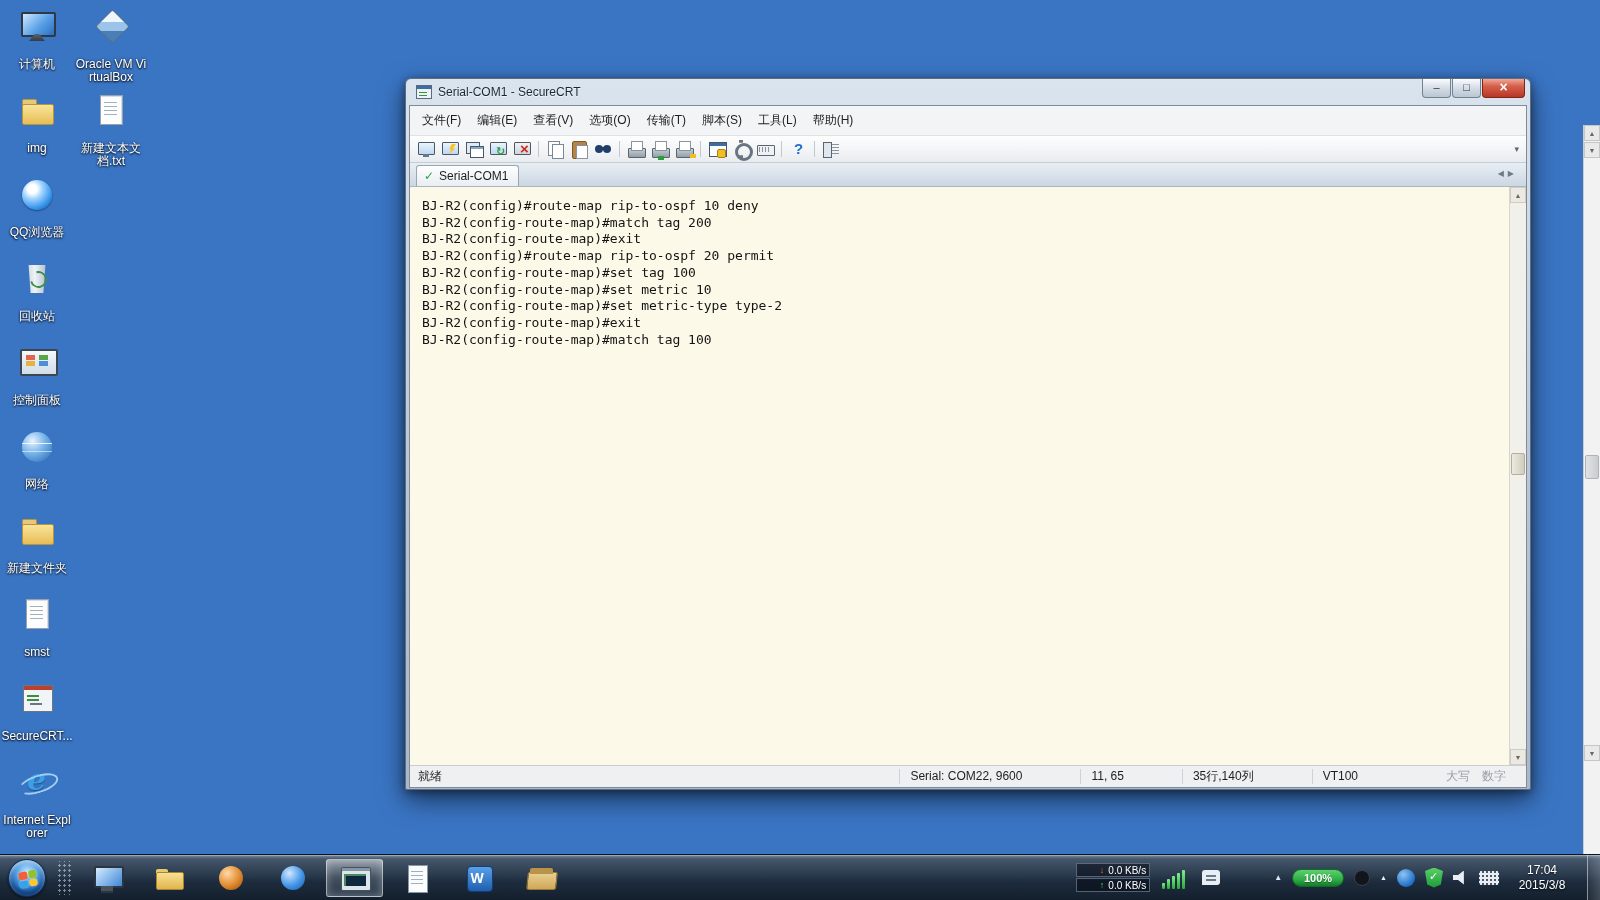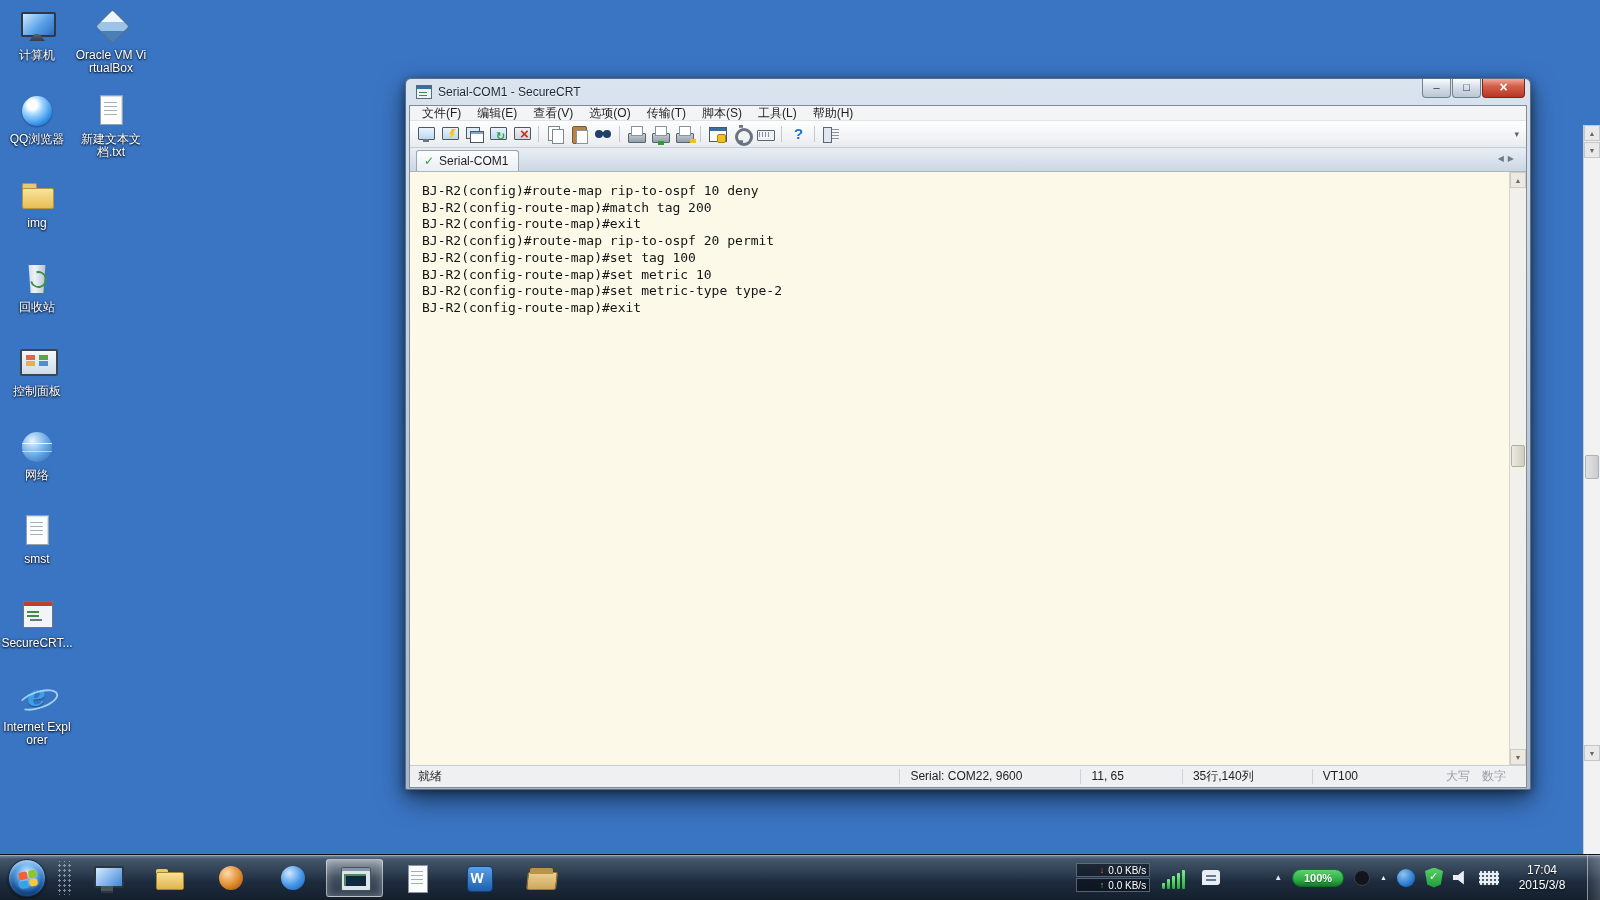--- a/index.html
+++ b/index.html
@@ -6,21 +6,21 @@
   html,body { width:1600px; height:900px; overflow:hidden;
     font-family:"Liberation Sans","DejaVu Sans",sans-serif; }
   .desktop { position:absolute; inset:0; background:var(--desktop-bg,#3a75c4); }
 
   
   .icon-col { position:absolute; top:6px; display:flex; flex-direction:column; }
   .icon-col.c1 { left:0; }
   .icon-col.c2 { left:74px; }
   .dsk-icon { width:74px; height:84px; display:flex; flex-direction:column; align-items:center; padding-top:5px; cursor:default; }
   .glyph { width:38px; height:32px; position:relative; flex:none; }
-  .dsk-icon .lbl { margin-top:6px; font-size:12px; color:#fff; text-align:center; line-height:13px;
+  .dsk-icon .lbl { margin-top:15px; font-size:12px; color:#fff; text-align:center; line-height:13px;
     text-shadow:0 1px 2px rgba(0,0,0,.95),0 0 3px rgba(0,0,0,.6); max-width:72px; word-break:break-all; }
 
   .g-computer::before{content:"";position:absolute;left:3px;top:1px;width:31px;height:21px;border:2px solid #2f3844;border-radius:2px;background:linear-gradient(135deg,#cfeaff 0%,#5aa1e8 55%,#2a6fc0 100%);}
   .g-computer::after{content:"";position:absolute;left:11px;top:23px;width:16px;height:7px;background:linear-gradient(#5a6570,#333b44);clip-path:polygon(35% 0,65% 0,100% 100%,0 100%);}
   .g-vbox::before{content:"";position:absolute;left:8px;top:3px;width:23px;height:23px;background:linear-gradient(135deg,#eef6fd 0 35%,#9cc3e8 35% 65%,#4a7fb5 65%);border:1px solid #51718f;transform:rotate(45deg);border-radius:3px;}
   .g-qq::before{content:"";position:absolute;left:4px;top:1px;width:30px;height:30px;border-radius:50%;background:radial-gradient(circle at 35% 30%,#ffffff 0 16%,#9fd4ff 35%,#2f8fe8 70%,#1257a8 100%);box-shadow:0 1px 2px rgba(0,0,0,.4);}
   .g-txt::before{content:"";position:absolute;left:8px;top:0;width:21px;height:28px;background:#fdfdfd;border:1px solid #98a2ac;box-shadow:inset -4px 4px 0 -3px #d7dde3;}
   .g-txt::after{content:"";position:absolute;left:12px;top:7px;width:13px;height:14px;background:repeating-linear-gradient(#9fb2c2 0 1px,transparent 1px 4px);}
   .g-folder::before{content:"";position:absolute;left:4px;top:4px;width:13px;height:7px;background:#e7c878;border:1px solid #b6953f;border-bottom:none;border-radius:2px 2px 0 0;}
   .g-folder::after{content:"";position:absolute;left:4px;top:9px;width:30px;height:19px;background:linear-gradient(#f9e49a,#e7bd55);border:1px solid #b6953f;border-radius:2px;}
@@ -52,21 +52,21 @@
   .title-icon::after{content:"";position:absolute;left:2px;top:6px;width:8px;height:1px;background:#3c8f3c;box-shadow:0 3px 0 #3c8f3c;}
   .title-text { font-size:12px; color:#1c2633; text-shadow:0 1px 0 rgba(255,255,255,.65); }
   .cap-btns { margin-left:auto; display:flex; gap:1px; align-self:flex-start; }
   .cap { width:29px; height:19px; border:1px solid #74818f; border-top:none; border-radius:0 0 4px 4px;
     background:linear-gradient(#fbfdfe,#d7dfe8 45%,#b9c6d3); display:flex; align-items:center; justify-content:center;
     font-size:11px; color:#24303c; line-height:1; }
   .cap span{transform:translateY(-1px);}
   .cap.c-close { width:43px; background:linear-gradient(#f2a898,#d4604a 40%,var(--close-red,#b83626)); border-color:#7e2418; color:#fff; font-size:14px; font-weight:bold; }
 
   .client { height:683px; background:#f2f4f6; border:1px solid #7f8b99; display:flex; flex-direction:column; }
-  .menubar { height:15px; background:#f2f4f6; border-bottom:1px solid #e0e3e6; display:flex; align-items:center; padding-left:4px; flex:none; }
+  .menubar { height:30px; background:#f2f4f6; border-bottom:1px solid #e0e3e6; display:flex; align-items:center; padding-left:4px; flex:none; }
   .menu-item { font-size:12px; color:#1e1e1e; padding:3px 8px; }
 
   .toolbar { height:27px; background:linear-gradient(#fefefe,#e9ecef); border-bottom:1px solid #c6ccd2; display:flex; align-items:center; padding:0 5px; flex:none; }
   .tb-icons{display:flex;align-items:center;gap:2px;}
   .tbi { width:22px; height:22px; position:relative; border-radius:2px; }
   .tbi.t-sep{width:1px;height:16px;background:#c2c8ce;margin:0 3px;border-radius:0;}
   .t-connect::before,.t-qconnect::before,.t-reconnect::before,.t-disconnect::before{content:"";position:absolute;left:3px;top:4px;width:15px;height:11px;border:1px solid #4a5866;border-radius:1px;background:linear-gradient(#eaf4fd,#bcd8f0);}
   .t-connect::after{content:"";position:absolute;left:8px;top:16px;width:6px;height:3px;background:#6a7684;}
   .t-qconnect::after{content:"";position:absolute;left:10px;top:6px;width:7px;height:10px;background:#f7c325;clip-path:polygon(40% 0,100% 0,55% 45%,90% 45%,0 100%,35% 55%,0 55%);}
   .t-tab::before{content:"";position:absolute;left:3px;top:4px;width:12px;height:10px;border:1px solid #4a5866;background:#dfeaf4;}
@@ -179,44 +179,48 @@
 <div class="desktop">
 
   <div class="icon-col c1">
 
       <div class="dsk-icon">
         <div class="glyph g-computer"></div>
         <div class="lbl">计算机</div>
       </div>
 
       <div class="dsk-icon">
+        <div class="glyph g-folder"></div>
+        <div class="lbl">img</div>
+      </div>
+
+      <div class="dsk-icon">
         <div class="glyph g-qq"></div>
         <div class="lbl">QQ浏览器</div>
       </div>
 
       <div class="dsk-icon">
-        <div class="glyph g-folder"></div>
-        <div class="lbl">img</div>
-      </div>
-
-      <div class="dsk-icon">
         <div class="glyph g-recycle"></div>
         <div class="lbl">回收站</div>
       </div>
 
       <div class="dsk-icon">
         <div class="glyph g-cpanel"></div>
         <div class="lbl">控制面板</div>
       </div>
 
       <div class="dsk-icon">
         <div class="glyph g-network"></div>
         <div class="lbl">网络</div>
       </div>
 
+      <div class="dsk-icon">
+        <div class="glyph g-folder"></div>
+        <div class="lbl">新建文件夹</div>
+      </div>
 
       <div class="dsk-icon">
         <div class="glyph g-txt"></div>
         <div class="lbl">smst</div>
       </div>
 
       <div class="dsk-icon">
         <div class="glyph g-crt"></div>
         <div class="lbl">SecureCRT...</div>
       </div>
@@ -351,20 +355,21 @@
 
             <div class="tline">BJ-R2(config-route-map)#set tag 100</div>
 
             <div class="tline">BJ-R2(config-route-map)#set metric 10</div>
 
             <div class="tline">BJ-R2(config-route-map)#set metric-type type-2</div>
 
             <div class="tline">BJ-R2(config-route-map)#exit</div>
 
 
+            <div class="tline">BJ-R2(config-route-map)#match tag 100</div>
           </div>
         <div class="term-scroll">
           <div class="ts-btn ts-up">▲</div>
           <div class="ts-thumb"></div>
           <div class="ts-btn ts-down">▼</div>
         </div>
       </div>
       <div class="statusbar">
         <div class="sb-ready">就绪</div>
         <div class="sb-right">

